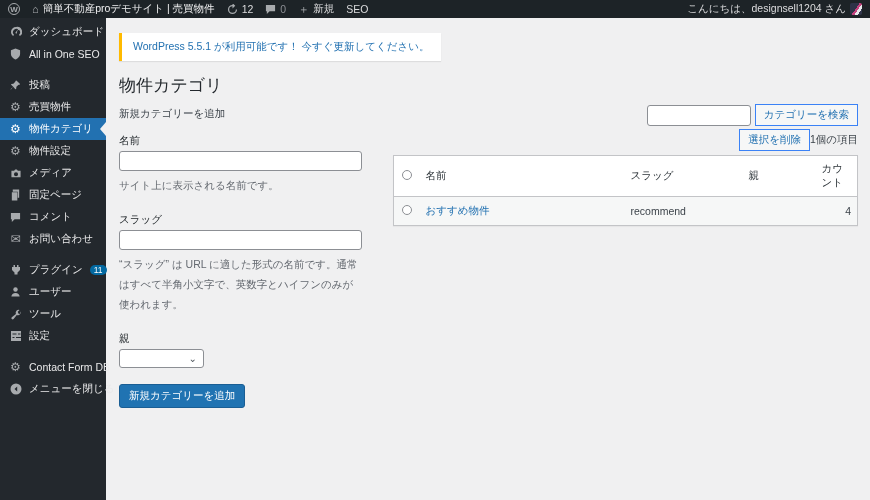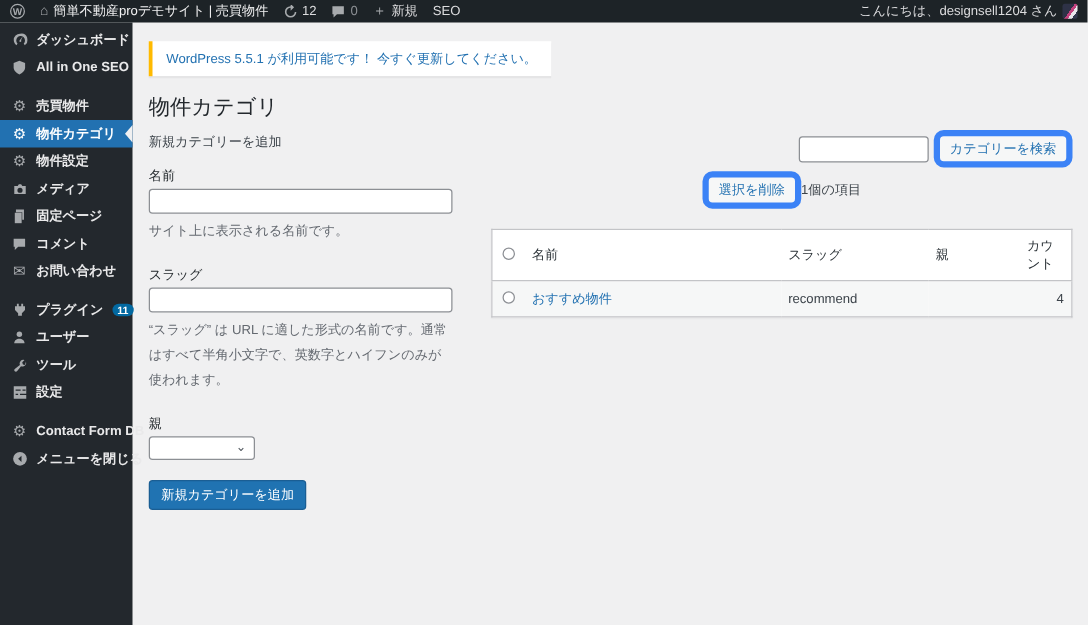--- a/index.html
+++ b/index.html
@@ -15,21 +15,21 @@
   .wp-logo { width:12px; height:12px; border-radius:50%; border:1px solid #a7aaad; color:#a7aaad;
     display:flex; align-items:center; justify-content:center; font-size:8px; font-weight:bold; }
   .ab-icon { color:#a7aaad; font-size:11px; line-height:1; display:inline-flex; }
   .ab-count-muted { color:#8c8f94; }
   .ab-site { color:#f0f0f1; }
   .avatar { width:12px; height:12px; border-radius:2px;
     background:linear-gradient(125deg,#2e3247 0 48%,#c2417d 48% 62%,#e8e6ea 62% 78%,#33374d 78%); }
 
   
   .sidebar { position:absolute; top:18px; left:0; width:106px; height:482px; background:#23282d; }
-  .menu { display:flex; flex-direction:column; padding-top:3px;font-weight:bold; }
+  .menu { display:flex; flex-direction:column; padding-top:3px; }
   .menu-item { position:relative; height:22px; display:flex; align-items:center; gap:7px;
     padding:0 6px 0 9px; color:#e9e9ea; font-size:10.5px; cursor:pointer; white-space:nowrap; }
   .menu-item .mi { width:13px; min-width:13px; height:13px; color:#a7aaad; display:flex;
     align-items:center; justify-content:center; font-size:12px; line-height:1; }
   .menu-item.active { background:#2271b1; color:#fff; }
   .menu-item.active .mi { color:#fff; }
   .menu-item.active::after { content:""; position:absolute; right:0; top:50%; margin-top:-7px;
     border-top:7px solid transparent; border-bottom:7px solid transparent; border-right:6px solid #f0f0f1; }
   .menu-sep { height:9px; }
   .badge { background:#0369a1; color:#fff; border-radius:8px; font-size:8.5px; padding:1px 4px; line-height:1; }
@@ -49,27 +49,27 @@
   .field-label { display:block; font-size:10.5px; color:#1d2327; margin-bottom:3px; }
   .text-input { width:243px; height:20px; border:1px solid #8c8f94; border-radius:3px; background:#fff;
     font-size:11px; padding:0 5px; outline:none; }
   .desc { font-size:10.5px; color:#646970; margin-top:5px; line-height:1.9; }
   .fgroup { margin-bottom:17px; }
   .select { width:85px; height:19px; border:1px solid #8c8f94; border-radius:3px; background:#fff;
     display:flex; align-items:center; justify-content:flex-end; padding:0 6px; color:#50575e;
     font-size:10px; cursor:pointer; margin-top:2px; }
   .btn-primary { display:inline-block; background:#2073b2; color:#fff; border:1px solid #1a5e94;
     border-radius:3px; font-size:10.5px; padding:4px 9px; cursor:pointer; margin-top:8px; }
-  .btn-secondary { display:inline-block; background:#f6f7f7; color:#2271b1; border:5px solid #3b82f6;
-    border-radius:8px; font-size:10.5px; padding:3px 8px; cursor:pointer; white-space:nowrap; }
+  .btn-secondary { display:inline-block; background:#f6f7f7; color:#2271b1; border:1px solid #3b82f6;
+    border-radius:0; font-size:10.5px; padding:3px 8px; cursor:pointer; white-space:nowrap; }
 
   .search-row { display:flex; justify-content:flex-end; align-items:center; gap:4px; margin-bottom:3px; }
   .search-input { width:104px; height:21px; border:1px solid #8c8f94; border-radius:3px; background:#fff;
     padding:0 5px; font-size:11px; outline:none; }
-  .bulk-row { display:flex; justify-content:center; align-items:center; margin-bottom:16px; }
+  .bulk-row { display:flex; justify-content:flex-end; align-items:center; margin-bottom:4px; }
   .item-count { font-size:10.5px; color:#3c434a; }
 
   table.list { width:100%; border-collapse:collapse; background:#fff; border:1px solid #c3c4c7;
     box-shadow:0 1px 1px rgba(0,0,0,.04); font-size:10.5px; }
   table.list th { text-align:left; font-weight:400; color:#2c3338; padding:6px 6px; border-bottom:1px solid #c3c4c7; }
   table.list td { padding:7px 6px; color:#3c434a; }
   table.list tr.data-row { background:#f6f7f7; }
   .cb-col { width:26px; padding-left:8px !important; }
   .col-name { width:205px; }
   .col-slug { width:118px; }
@@ -137,20 +137,28 @@
     </div>
     <div class="menu-item">
       <span class="mi">
         <svg class="ic" width="11" height="12" viewBox="0 0 12 12" fill="currentColor">
             <path d="M6 0l5 2v4c0 3.2-3.2 5.3-5 6-1.8-.7-5-2.8-5-6V2z"></path>
           </svg>
       </span>
       <span>All in One SEO</span>
     </div>
     <div class="menu-sep"></div>
+    <div class="menu-item">
+      <span class="mi">
+        <svg class="ic" width="11" height="12" viewBox="0 0 12 12" fill="currentColor">
+            <path d="M7 1l4 4-1 1-.7-.2L7 8l-.3 2.3-.9.2L3.5 8 1 11l-.4-.4L3.5 8 1.2 5.7l.2-.9L3.7 4.5 6 2.2 5.8 1.5z"></path>
+          </svg>
+      </span>
+      <span>投稿</span>
+    </div>
     <div class="menu-item">
       <span class="mi">⚙</span>
       <span>売買物件</span>
     </div>
     <div class="menu-item active">
       <span class="mi">⚙</span>
       <span>物件カテゴリ</span>
     </div>
     <div class="menu-item">
       <span class="mi">⚙</span>

